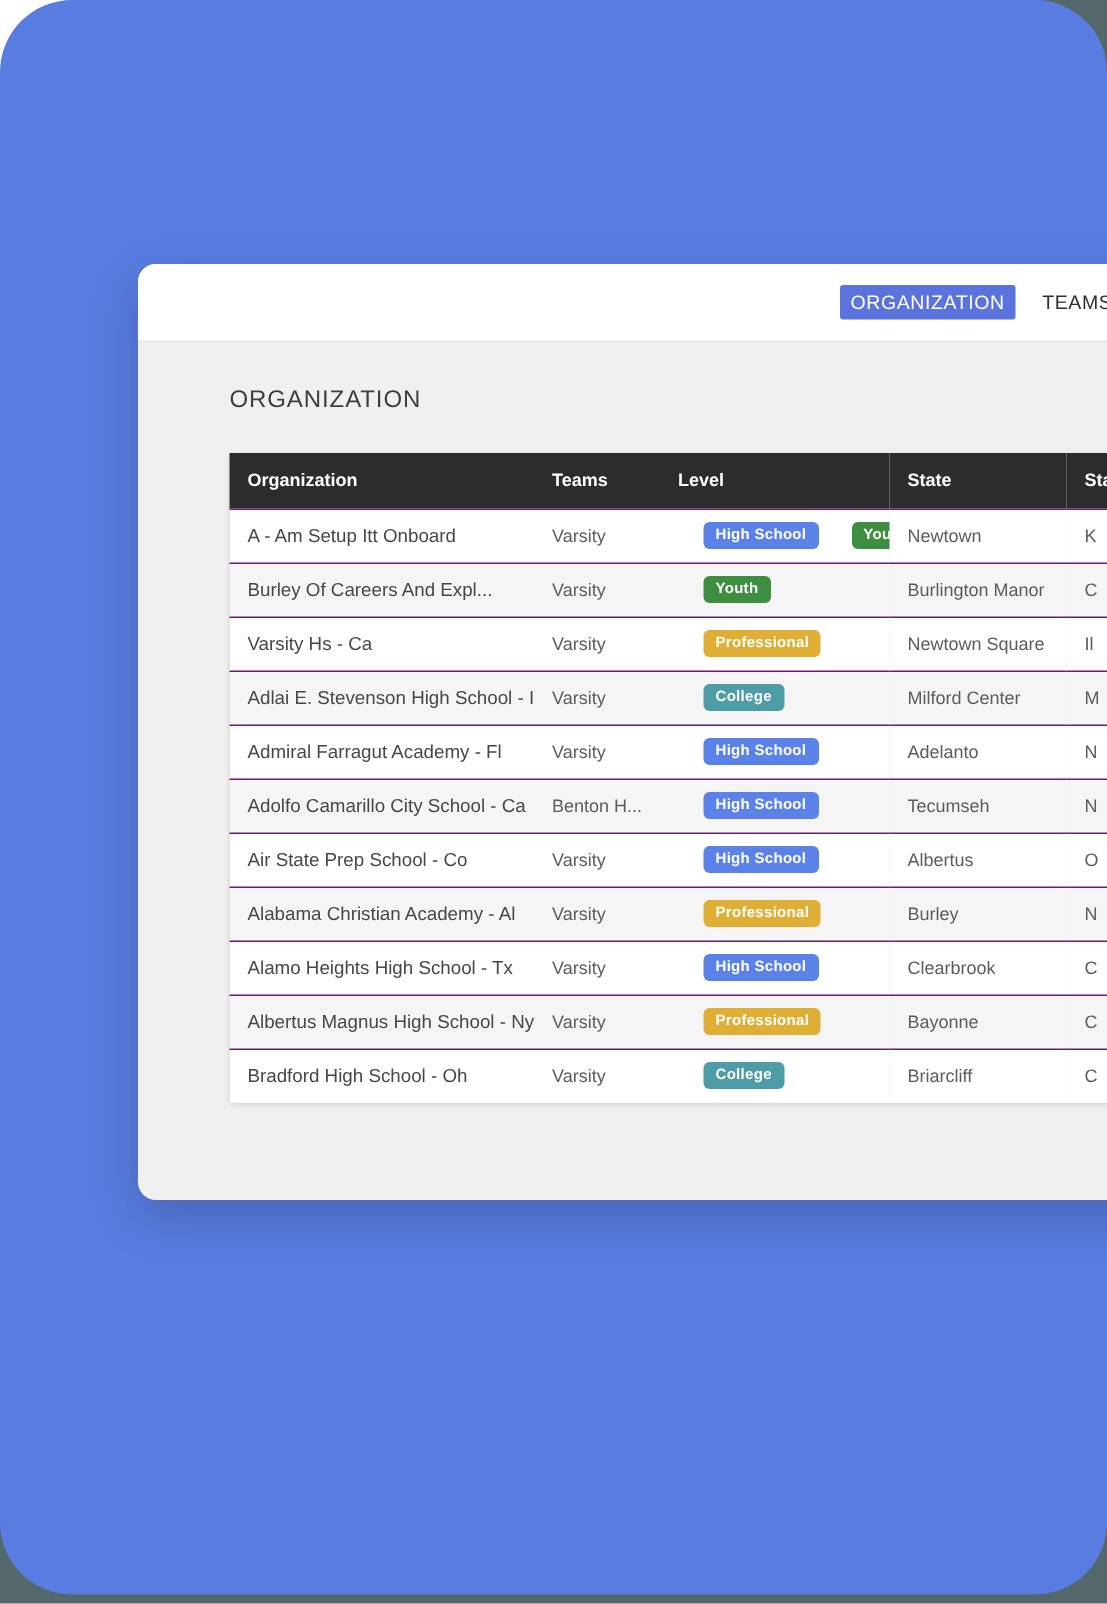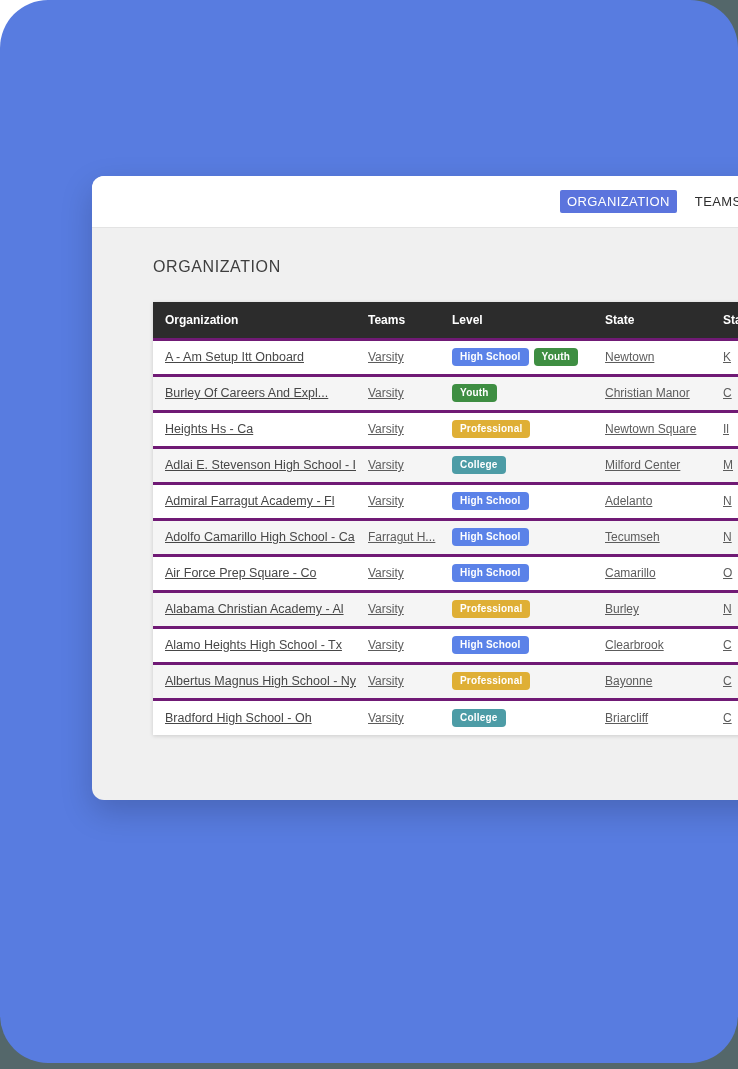--- a/index.html
+++ b/index.html
@@ -38,25 +38,25 @@
   col.c-level { width:153px; }
   col.c-city  { width:118px; }
   col.c-state { width:71px;  }
 
   thead th { background:#2c2c2c; color:#ffffff; font-size:12px; font-weight:bold;
              text-align:left; height:37px; padding:0 0 0 12px; white-space:nowrap; }
   tbody td { height:36px; font-size:12px; color:#5c5c5c; padding:0 0 0 12px;
              white-space:nowrap; overflow:hidden; background:#ffffff; }
   tbody td:first-child { color:#474747; font-size:12.5px; }
   tbody tr:nth-child(even) td { background:#f5f5f5; }
-  tbody tr td { border-top:3px solid #701a75;text-decoration:underline; }
+  tbody tr td { border-top:1px solid #701a75; }
 
   .badge { display:inline-block; padding:3px 8px 4px; border-radius:4px;
            color:#ffffff; font-size:10px; font-weight:bold; letter-spacing:.2px;
-           margin-right:5px; white-space:nowrap; }
+           margin-right:5px; white-space:nowrap;margin-left:17px; }
 </style>
 </head>
 <body>
 
 <div class="backdrop"></div>
 <div class="blue-panel"></div>
 
 <div class="card">
 
   <div class="card-nav">
@@ -90,26 +90,26 @@
     <td>Varsity</td>
     <td><span class="badge" style="background: rgb(91, 130, 232);">High School</span><span class="badge" style="background: rgb(62, 142, 66);">Youth</span></td>
     <td>Newtown</td>
     <td>K</td>
   </tr>
 
   <tr>
     <td>Burley Of Careers And Expl...</td>
     <td>Varsity</td>
     <td><span class="badge" style="background: rgb(62, 142, 66);">Youth</span></td>
-    <td>Christian Manor</td>
+    <td>Burlington Manor</td>
     <td>C</td>
   </tr>
 
   <tr>
-    <td>Heights Hs - Ca</td>
+    <td>Varsity Hs - Ca</td>
     <td>Varsity</td>
     <td><span class="badge" style="background: rgb(223, 175, 53);">Professional</span></td>
     <td>Newtown Square</td>
     <td>Il</td>
   </tr>
 
   <tr>
     <td>Adlai E. Stevenson High School - Il</td>
     <td>Varsity</td>
     <td><span class="badge" style="background: rgb(77, 156, 166);">College</span></td>
@@ -119,32 +119,32 @@
 
   <tr>
     <td>Admiral Farragut Academy - Fl</td>
     <td>Varsity</td>
     <td><span class="badge" style="background: rgb(91, 130, 232);">High School</span></td>
     <td>Adelanto</td>
     <td>N</td>
   </tr>
 
   <tr>
-    <td>Adolfo Camarillo High School - Ca</td>
-    <td>Farragut H...</td>
+    <td>Adolfo Camarillo City School - Ca</td>
+    <td>Benton H...</td>
     <td><span class="badge" style="background: rgb(91, 130, 232);">High School</span></td>
     <td>Tecumseh</td>
     <td>N</td>
   </tr>
 
   <tr>
-    <td>Air Force Prep Square - Co</td>
+    <td>Air State Prep School - Co</td>
     <td>Varsity</td>
     <td><span class="badge" style="background: rgb(91, 130, 232);">High School</span></td>
-    <td>Camarillo</td>
+    <td>Albertus</td>
     <td>O</td>
   </tr>
 
   <tr>
     <td>Alabama Christian Academy - Al</td>
     <td>Varsity</td>
     <td><span class="badge" style="background: rgb(223, 175, 53);">Professional</span></td>
     <td>Burley</td>
     <td>N</td>
   </tr>

